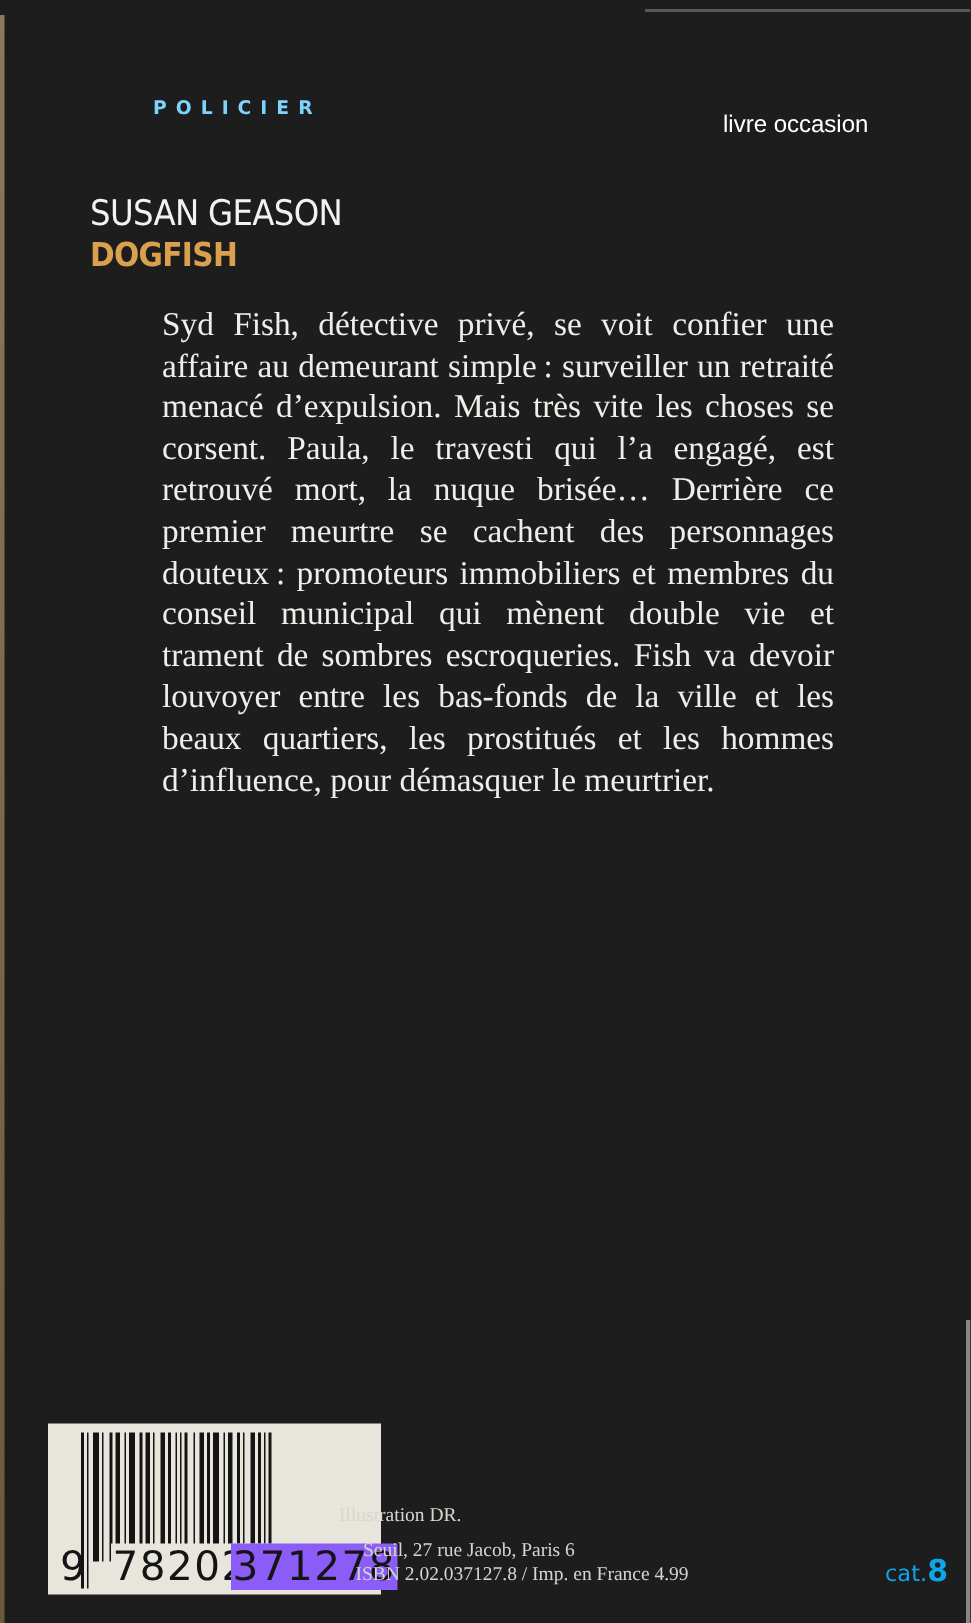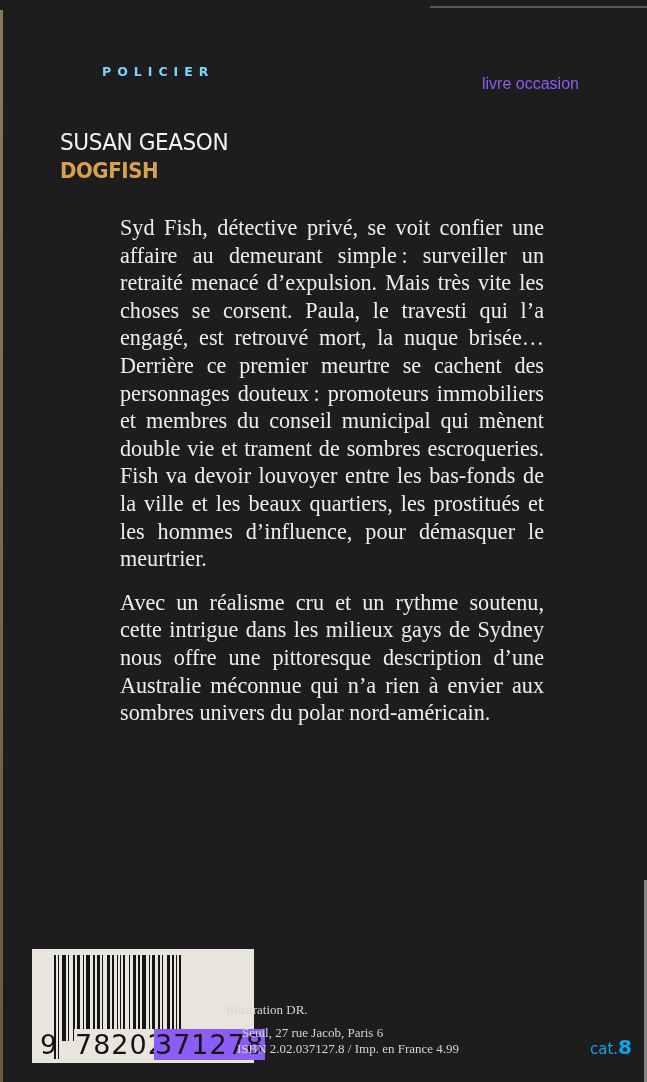--- a/index.html
+++ b/index.html
@@ -25,41 +25,41 @@
     position: absolute; right: 0; top: 880px; width: 3px; height: 202px;
     background: rgba(220,220,220,0.55);
   }
   .collection {
     position: absolute; left: 102px; top: 64px;
     color: #7dd3fc; font-family: "DejaVu Sans", sans-serif;
     font-weight: bold; font-size: 12.5px; letter-spacing: 6px;
   }
   .sticker {
     position: absolute; left: 482px; top: 75px;
-    color: #8b5cf6; font-family: "Liberation Sans", sans-serif;
+    color: #ffffff; font-family: "Liberation Sans", sans-serif;
     font-size: 16px;
   }
   .author {
     position: absolute; left: 60px; top: 128px;
     color: #f2f2f2; font-family: "DejaVu Sans", sans-serif;
     font-size: 23.5px; font-weight: normal; letter-spacing: -0.5px;
     transform: scaleX(0.92); transform-origin: left;
   }
   .title {
     position: absolute; left: 60px; top: 158px;
     color: #d9a04d; font-family: "DejaVu Sans", sans-serif;
     font-size: 22px; font-weight: bold; letter-spacing: -0.5px;
     transform: scaleX(0.9); transform-origin: left;
   }
   .blurb {
     position: absolute; left: 104px; top: 198px; width: 456px;
     color: #eeeeea; font-size: 22.2px; line-height: 27.6px;
     text-align: justify;
   }
-  .blurb p { margin: 16px; }
+  .blurb p { margin: 4px; }
   .translation {
     position: absolute; left: 108px; top: 753px;
     color: #e6e6e2; font-style: italic; font-size: 18.5px;
   }
   .barcode-box {
     position: absolute; left: 32px; top: 949px; width: 222px; height: 114px;
     background: #e8e6dc;
   }
   .bars {
     position: absolute; left: 22px; top: 6px; width: 190px; height: 92px;
@@ -97,21 +97,20 @@
   <div class="right-wear"></div>
 
   <div class="collection">POLICIER</div>
   <div class="sticker">livre occasion</div>
 
   <div class="author">SUSAN GEASON</div>
   <div class="title">DOGFISH</div>
 
   <div class="blurb">
     <p>Syd Fish, détective privé, se voit confier une affaire au demeurant simple : surveiller un retraité menacé d’expulsion. Mais très vite les choses se corsent. Paula, le travesti qui l’a engagé, est retrouvé mort, la nuque brisée… Derrière ce premier meurtre se cachent des personnages douteux : promoteurs immobiliers et membres du conseil municipal qui mènent double vie et trament de sombres escroqueries. Fish va devoir louvoyer entre les bas-fonds de la ville et les beaux quartiers, les prostitués et les hommes d’influence, pour démasquer le meurtrier.</p>
-    <p>Avec un réalisme cru et un rythme soutenu, cette intrigue dans les milieux gays de Sydney nous offre une pittoresque description d’une Australie méconnue qui n’a rien à envier aux sombres univers du polar nord-américain.</p>
   </div>
 
 
   <div class="barcode-box">
     <div class="bars">
       <span class="long" style="width:2px;margin-right:2px"></span>
       <span class="long" style="width:1px;margin-right:3px"></span>
       <span style="width:4px;margin-right:2px"></span>
       <span style="width:1px;margin-right:4px"></span>
       <span style="width:2px;margin-right:2px"></span>

